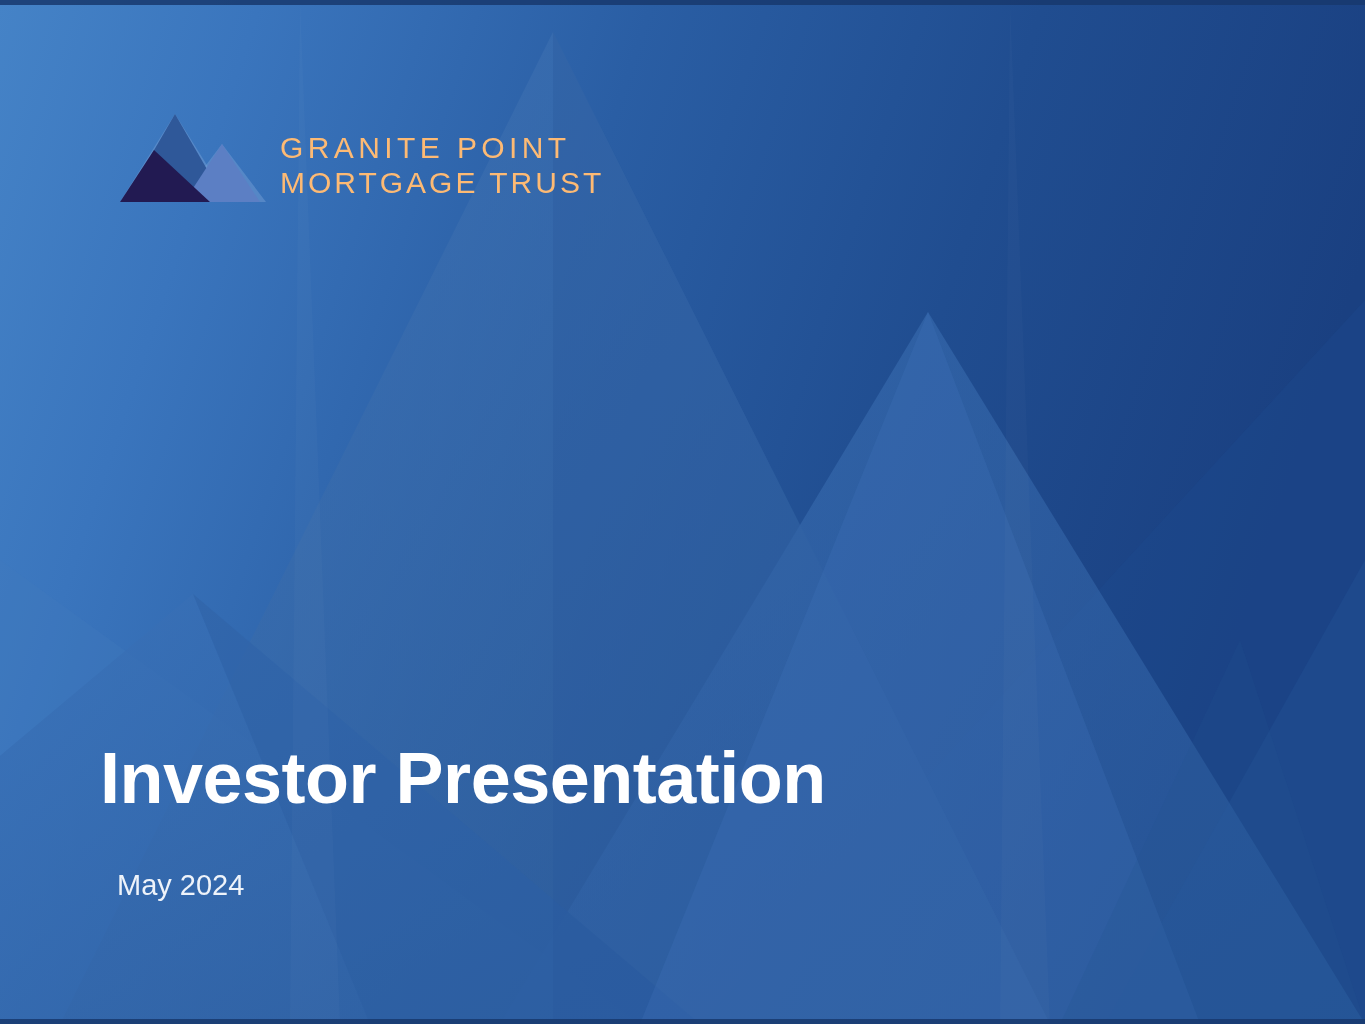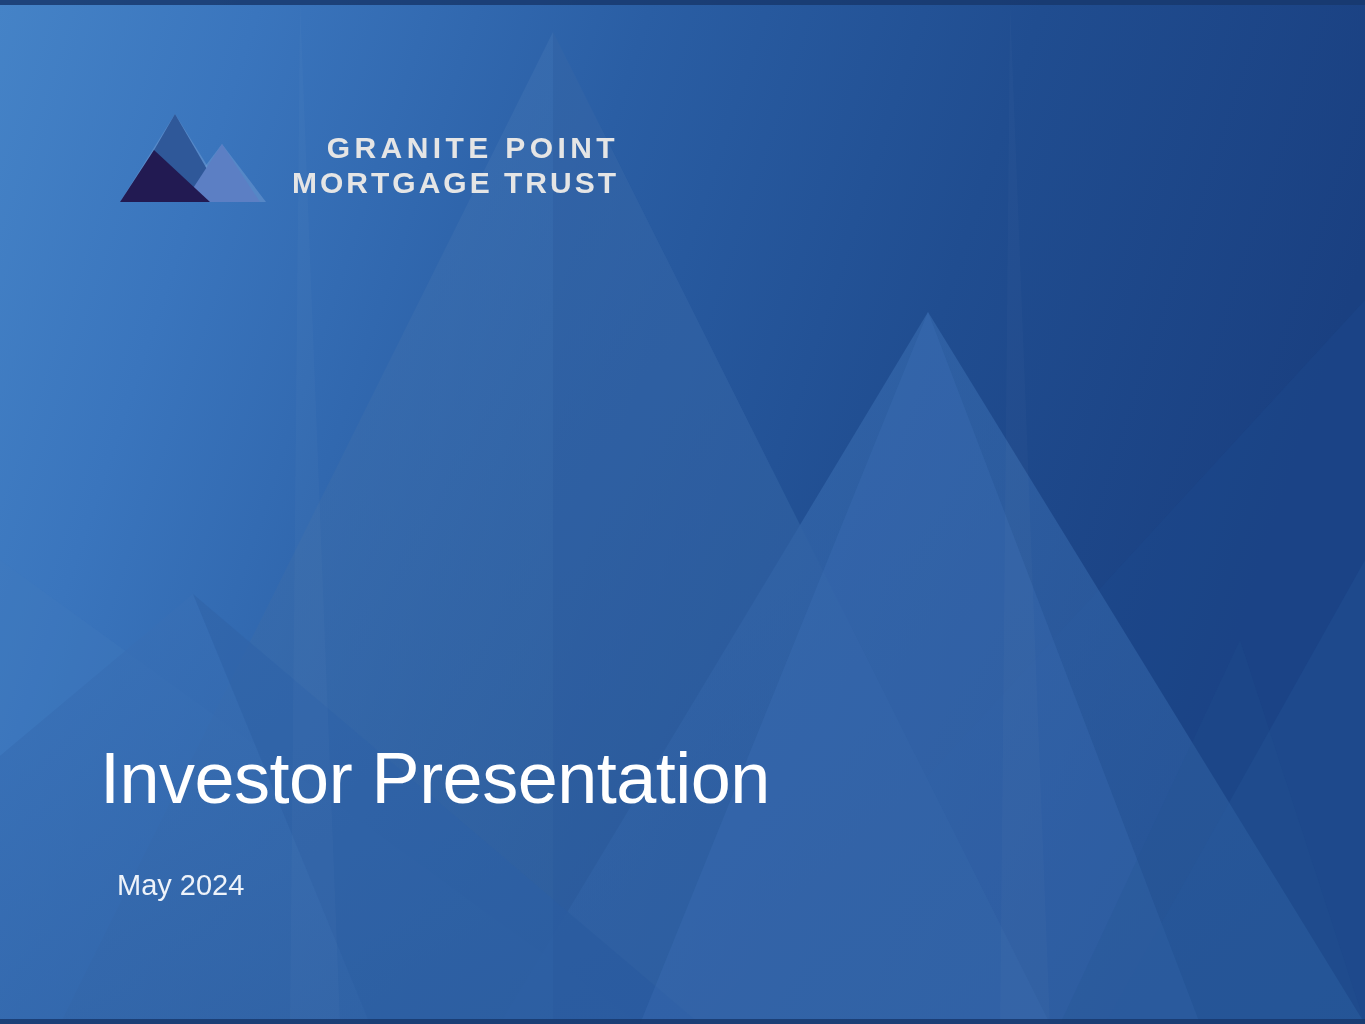--- a/index.html
+++ b/index.html
@@ -59,41 +59,39 @@
   }
   #logo-wordmark {
     margin-left: 12px;
     margin-top: 24px;
     color: #ffffff;
     line-height: 1.18;
     white-space: nowrap;
   }
   .wordmark-line {
     font-size: 30px;
-    font-weight: 700;
+    font-weight: 400;
     letter-spacing: 4.4px;
-    color: #e5e5e5;
-    text-align: right;
+    color: #fdba74;
   }
   .wordmark-line.line-2 {
     letter-spacing: 3.0px;
-    margin-left: 12px;
   }
 
   
   #title-block {
     position: absolute;
     left: 100px;
     top: 742px;
   }
   #slide-title {
     margin: 0;
     color: #ffffff;
     font-size: 72px;
-    font-weight: 400;
+    font-weight: 700;
     line-height: 1;
     letter-spacing: -0.5px;
     white-space: nowrap;
   }
   #slide-date {
     margin: 0;
     padding-left: 17px;
     padding-top: 57px;
     color: #eef3fa;
     font-size: 29px;

